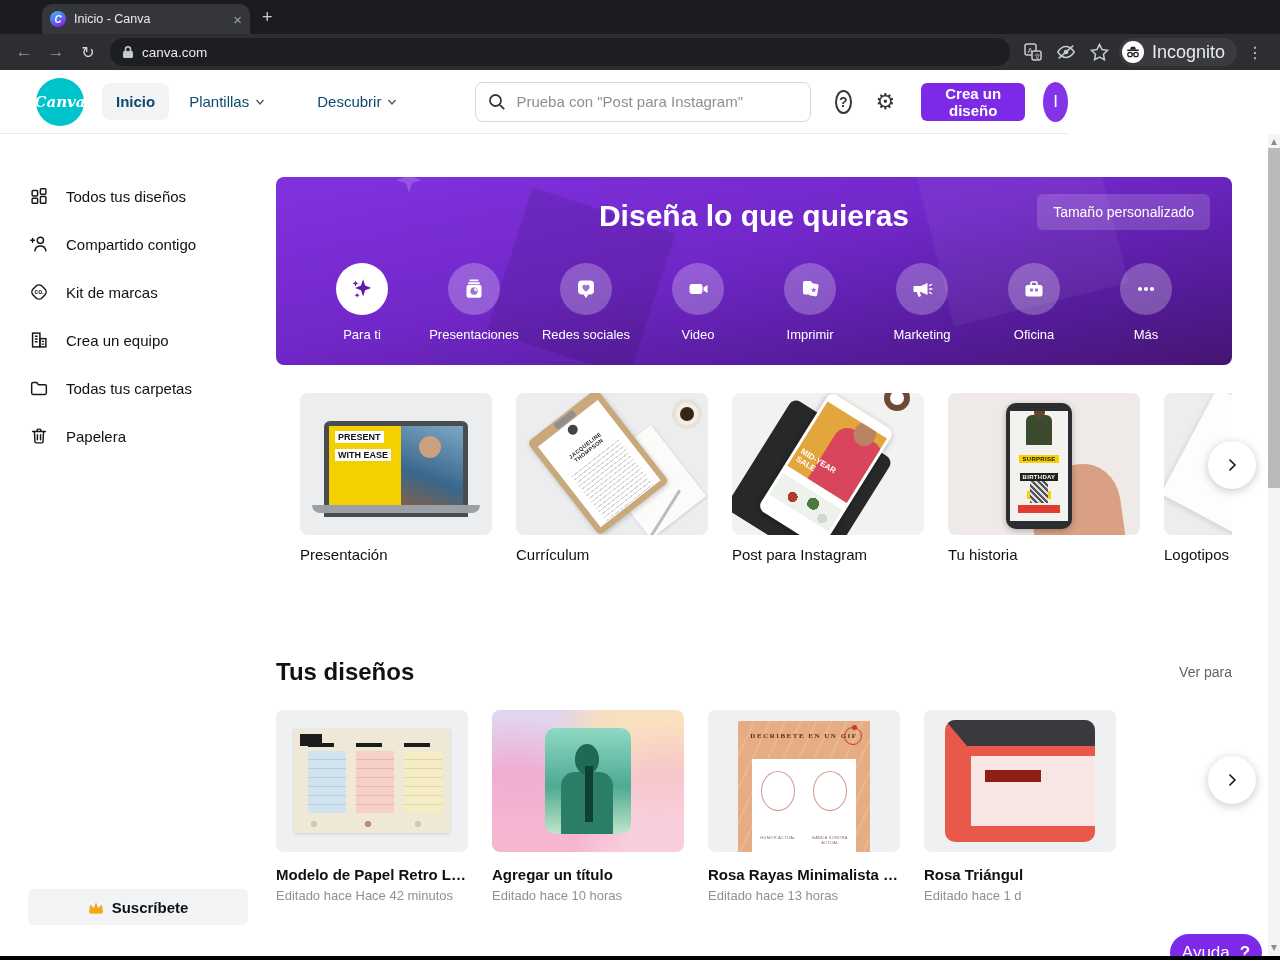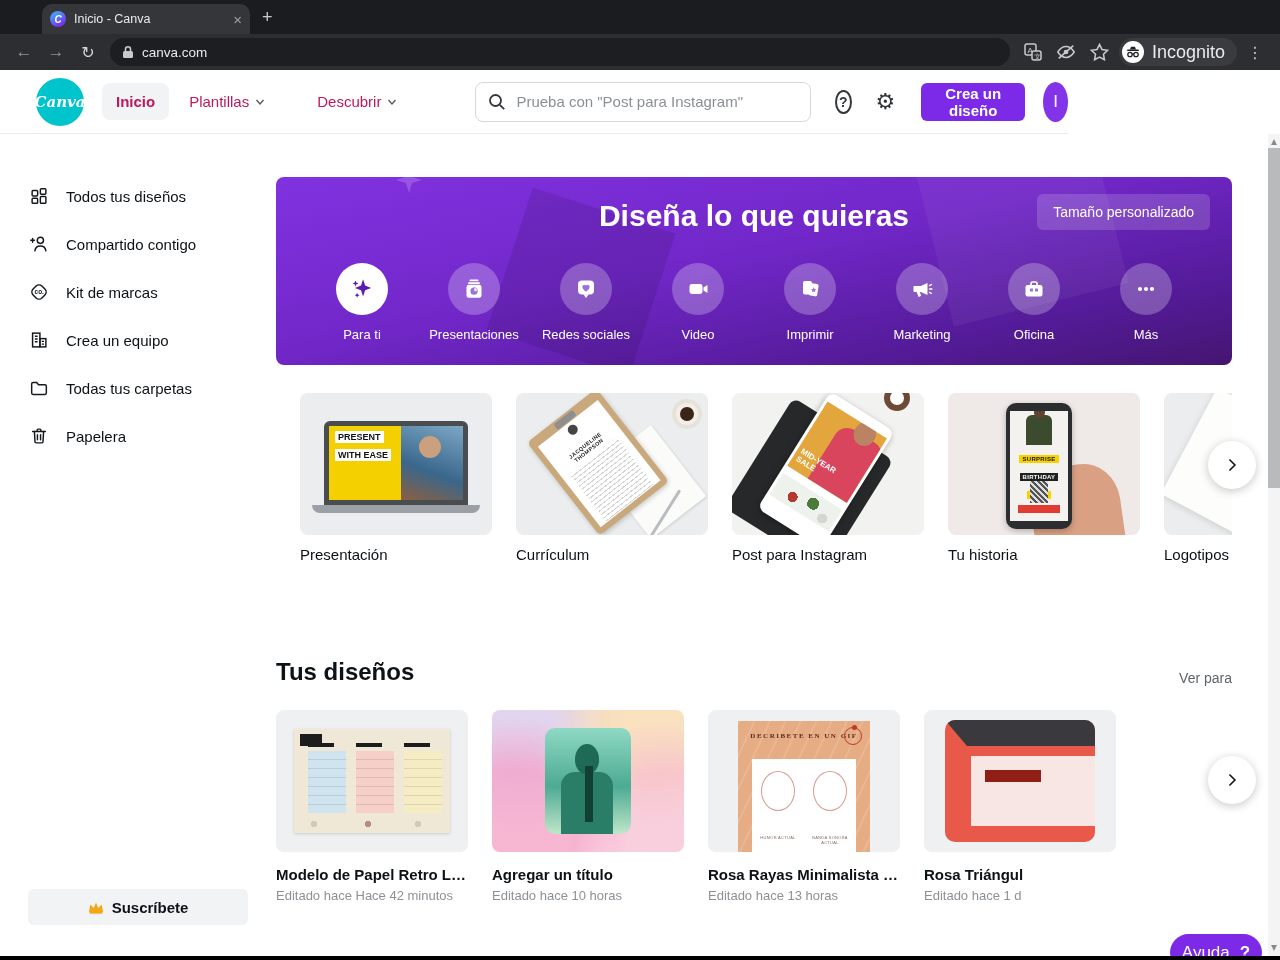--- a/index.html
+++ b/index.html
@@ -31,21 +31,21 @@
                 display:flex; align-items:center; justify-content:center; }
   .inc-label { color:#e8eaed; font-size:18px; }
   .menu-dots { color:#c7cacd; font-size:16px; margin:0 12px 0 10px; letter-spacing:0; }
 
   
   .app-header { position:absolute; top:70px; left:0; width:1068px; height:64px; background:#fff;
                 border-bottom:1px solid #e9eaec; display:flex; align-items:center; z-index:5; }
   .logo { width:48px; height:48px; border-radius:50%; background:#00c4cc; margin-left:36px;
           color:#fff; display:flex; align-items:center; justify-content:center;
           font-style:italic; font-weight:bold; font-size:15px; font-family:"DejaVu Serif",serif; }
-  .nav-item { font-size:15px; color:#be185d; padding:10px 14px; border-radius:8px; margin-left:6px;
+  .nav-item { font-size:15px; color:#0c4a6e; padding:10px 14px; border-radius:8px; margin-left:6px;
               display:flex; align-items:center; gap:6px; white-space:nowrap; }
   .nav-item.active { background:#f2f3f5; font-weight:bold; margin-left:18px; }
   .chev-down { width:10px; height:10px; }
   .search-wrap { width:522px; height:40px; border:1px solid #d4d7dc; border-radius:8px; margin-left:64px;
                  display:flex; align-items:center; padding:0 12px; gap:10px; background:#fff; }
   .search-wrap input { border:none; outline:none; flex:1; font-size:15px; color:#0d1216;
                        font-family:inherit; background:transparent; }
   .search-wrap input::placeholder { color:#8b9096; }
   .hdr-icon { margin-left:24px; color:#33373b; display:flex; align-items:center; justify-content:center; }
   .help-circle { width:24px; height:24px; border:2px solid #33373b; border-radius:50%;
@@ -93,21 +93,21 @@
   .cat.active .cat-circle { background:#fff; }
   .cat-label { color:#fff; font-size:13px; white-space:nowrap; }
 
   
   .tpl-row { top:259px; height:200px; display:flex; gap:24px; padding-left:24px; }
   .card { width:192px; flex:0 0 auto; }
   .thumb { width:192px; height:142px; border-radius:8px; background:#ebedef; position:relative; overflow:hidden; }
   .caption { margin-top:11px; font-size:15px; color:#0d1216; }
 
   
-  .laptop { position:absolute; left:24px; top:28px; width:144px; height:84px; background:#4a4d50;
+  .laptop { position:absolute; left:24px; top:28px; width:144px; height:96px; background:#4a4d50;
             border-radius:6px 6px 0 0; padding:5px; }
   .laptop-screen { width:100%; height:100%; background:#f5d000; position:relative; overflow:hidden; }
   .laptop-base { position:absolute; left:12px; top:112px; width:168px; height:8px; background:#9aa0a5;
                  border-radius:0 0 8px 8px; }
   .slide-chip { background:#fff; color:#111; font-weight:bold; font-size:9px; padding:1px 3px;
                 display:inline-block; margin:2px 0 0 6px; }
   .slide-photo { position:absolute; right:0; top:0; width:62px; height:100%;
                  background:linear-gradient(200deg,#7da7c4 0%,#39678c 60%,#8c5f3f 100%); }
   .slide-photo::after { content:""; position:absolute; left:18px; top:10px; width:22px; height:22px;
                  border-radius:50%; background:#caa07e; }
@@ -168,21 +168,21 @@
                transform:rotate(28deg); box-shadow:0 2px 6px rgba(0,0,0,.12); }
 
   
   .chev-btn { position:absolute; width:48px; height:48px; border-radius:50%; background:#fff;
               box-shadow:0 2px 10px rgba(0,0,0,.22); border:none; display:flex; align-items:center;
               justify-content:center; z-index:4; }
   .chev1 { left:932px; top:307px; }
   .chev2 { left:932px; top:622px; }
 
   
-  .sect-head { position:absolute; top:524px; left:0; width:956px; display:flex; align-items:flex-end; }
+  .sect-head { position:absolute; top:524px; left:0; width:956px; display:flex; align-items:center; }
   .sect-title { font-size:24px; font-weight:bold; color:#0d1216; }
   .see-all { margin-left:auto; font-size:14px; color:#5e6469; }
   .des-row { top:576px; height:230px; display:flex; gap:24px; }
   .des-title { margin-top:14px; font-size:15px; font-weight:bold; color:#0d1216; white-space:nowrap;
                overflow:hidden; text-overflow:ellipsis; }
   .des-meta { margin-top:5px; font-size:13px; color:#8c9196; white-space:nowrap; }
   .des-thumb { background:#eef0f2; display:flex; align-items:center; justify-content:center; }
 
   .planner { width:156px; height:104px; background:#efe8d6; box-shadow:0 1px 3px rgba(0,0,0,.15); position:relative; }
   .pl-chip { position:absolute; left:6px; top:5px; width:22px; height:12px; background:#1c1c1c; }

